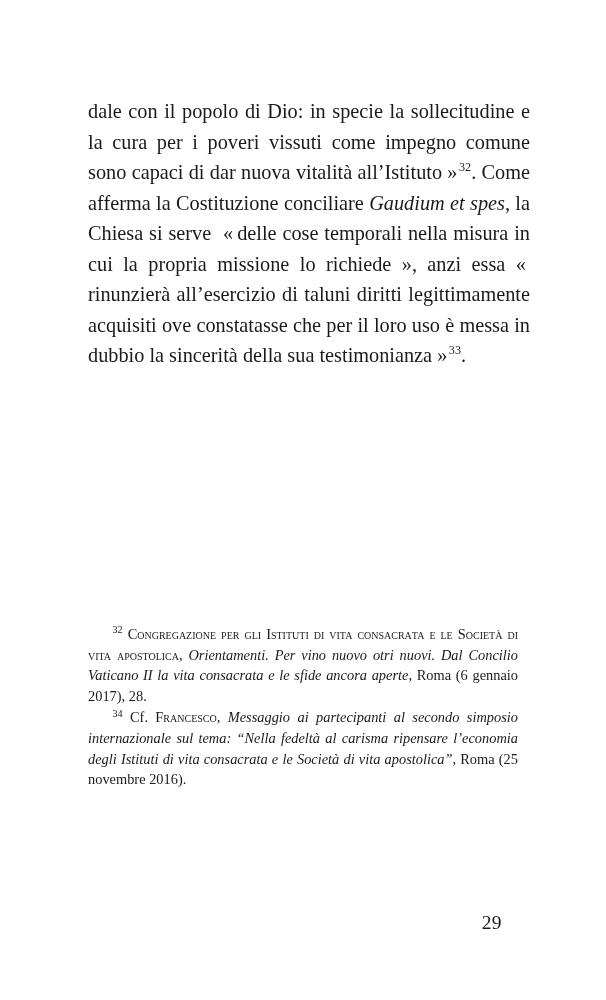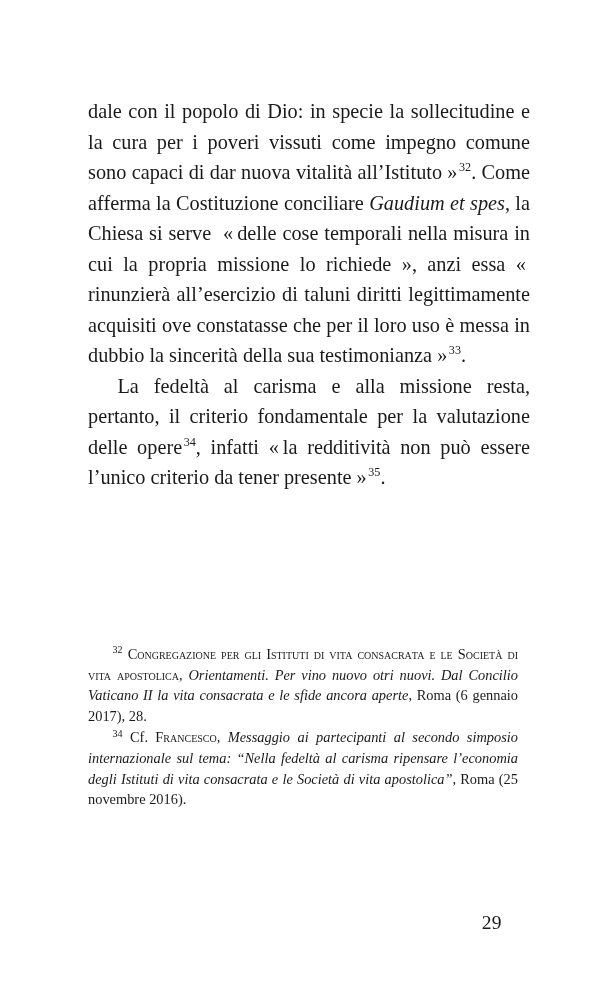--- a/index.html
+++ b/index.html
@@ -40,21 +40,21 @@
   sup.fn {
     font-size: 0.60em;
     vertical-align: super;
     line-height: 0;
     margin-left: 1.5px;
   }
   .notes {
     position: absolute;
     left: 88px;
     right: 88px;
-    top: 630px;
+    top: 610px;
   }
   .rule {
     width: 0;
     height: 0;
     border: 0;
     margin: 0 0 14px 0;
   }
   .note {
     font-size: 14.4px;
     line-height: 20.6px;
@@ -79,21 +79,20 @@
     letter-spacing: 0.4px;
   }
 </style>
 </head>
 <body>
 
 <div class="page">
 
   <div class="body-text" id="body-text">
       <p>dale con il popolo di Dio: in specie la solleci­tudine e la cura per i poveri vissuti come impegno comune sono capaci di dar nuova vitalità all’Istituto&nbsp;»<sup class="fn">32</sup>. Come afferma la Costi­tuzione conciliare <i>Gaudium et spes</i>, la Chiesa si serve &nbsp;« delle cose temporali nella misura in cui la propria missione lo richiede&nbsp;», anzi essa « rinunzierà all’esercizio di taluni diritti legit­timamente acquisiti ove constatasse che per il loro uso è messa in dubbio la sincerità della sua testimonianza&nbsp;»<sup class="fn">33</sup>.</p>
-      <p class="indent">La fedeltà al carisma e alla missione resta, pertanto, il criterio fondamentale per la valu­tazione delle opere<sup class="fn">34</sup>, infatti « la redditività non può essere l’unico criterio da tener pre­sente&nbsp;»<sup class="fn">35</sup>.</p>
     </div>
 
   <div class="notes">
     <hr class="rule">
     <div id="footnotes-list">
         <p class="note"><sup class="fn">32</sup> <span class="sc">Congregazione per gli Istituti di vita consacra­ta e le Società di vita apostolica</span>, <i>Orientamenti. Per vino nuovo otri nuovi. Dal Concilio Vaticano II la vita consacrata e le sfide ancora aperte</i>, Roma (6 gennaio 2017), 28.</p>
         <p class="note"><sup class="fn">34</sup> Cf. <span class="sc">Francesco</span>, <i>Messaggio ai partecipanti al secondo simposio internazionale sul tema: “Nella fedeltà al carisma ri­pensare l’economia degli Istituti di vita consacrata e le Società di vita apostolica”</i>, Roma (25 novembre 2016).</p>
       </div>
   </div>
 

